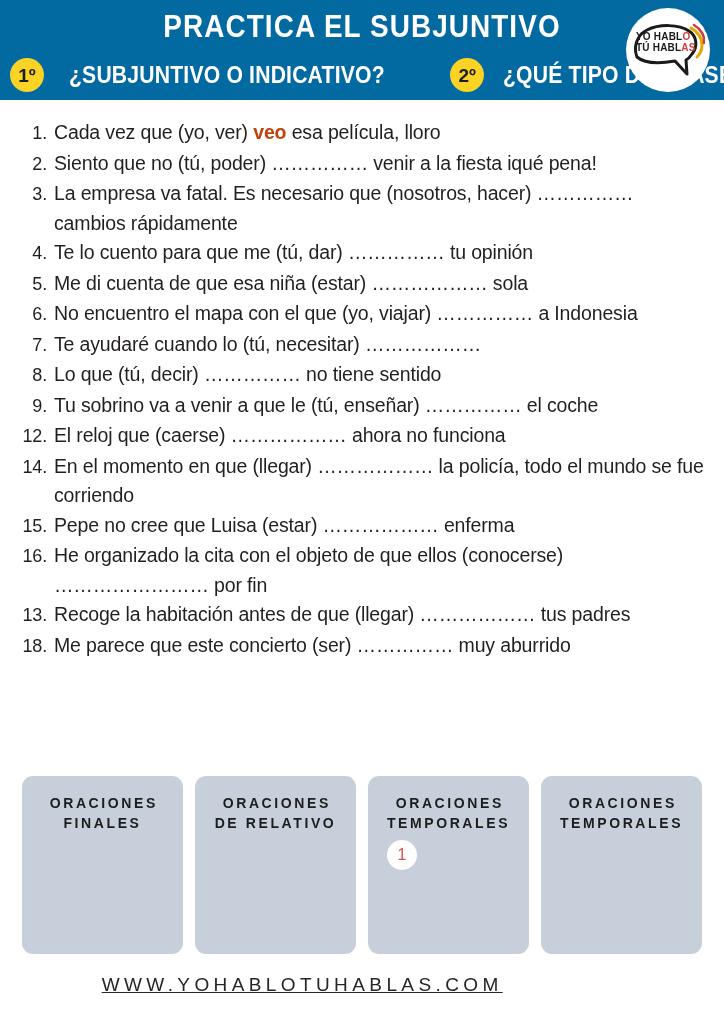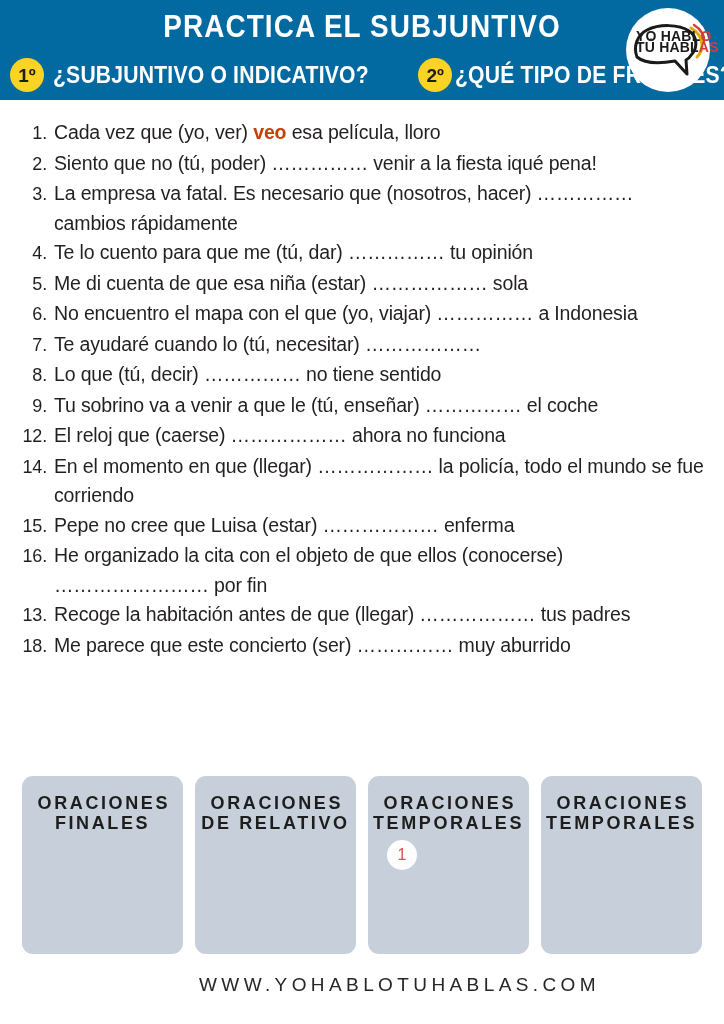--- a/index.html
+++ b/index.html
@@ -47,21 +47,21 @@
   .header-subrow {
     position: absolute;
     left: 0;
     top: 55px;
     width: 640px;
     height: 40px;
     display: flex;
     align-items: center;
     justify-content: flex-start;
     padding-left: 10px;
-    gap: 0;
+    gap: 16px;
   }
 
   .badge {
     flex: 0 0 auto;
     width: 34px;
     height: 34px;
     border-radius: 50%;
     background: #fbd324;
     color: #1c1c1c;
     font-family: "Liberation Sans Narrow", "Liberation Sans", sans-serif;
@@ -100,21 +100,21 @@
     align-items: center;
     justify-content: center;
   }
   .logo-inner { position: relative; width: 74px; height: 62px; }
   .logo-text {
     position: absolute;
     left: 5px;
     top: 12px;
     font-family: "Liberation Sans Narrow", "Liberation Sans", sans-serif;
     font-weight: bold;
-    font-size: 14px;
+    font-size: 10px;
     line-height: 11px;
     color: #1a1a1a;
     letter-spacing: 0.2px;
     white-space: nowrap;
   }
   .logo-text .r { color: #d23c3c; }
   .logo-svg { position: absolute; left: 0; top: 0; }
 
   
   .exercises {
@@ -163,21 +163,21 @@
     height: 178px;
     background: #c7d0da;
     border-radius: 11px;
     padding-top: 17px;
   }
 
   .box-title {
     text-align: center;
     font-family: "Liberation Sans Narrow", "Liberation Sans", sans-serif;
     font-weight: bold;
-    font-size: 18px;
+    font-size: 14px;
     line-height: 20px;
     letter-spacing: 2.6px;
     color: #1d1d1d;
     text-indent: 2.6px;
   }
 
   .chip {
     position: absolute;
     left: 19px;
     top: 64px;
@@ -192,25 +192,26 @@
     justify-content: center;
     line-height: 1;
   }
 
   
   .footer {
     position: absolute;
     left: 0;
     top: 974px;
     width: 600px;
-    text-align: right;
+    text-align: center;
     font-size: 19px;
     letter-spacing: 4.4px;
     text-indent: 4.4px;
     color: #262626;
+    text-decoration: underline;
   }
 </style>
 </head>
 <body>
 
 <div class="page">
 
   <div class="header">
 
     <div class="header-title">PRACTICA EL SUBJUNTIVO</div>

